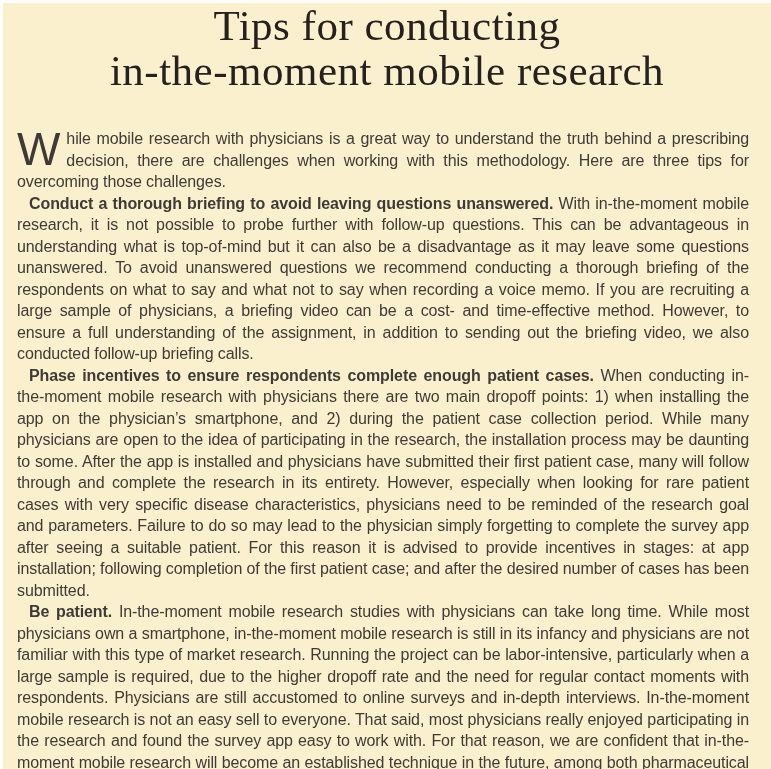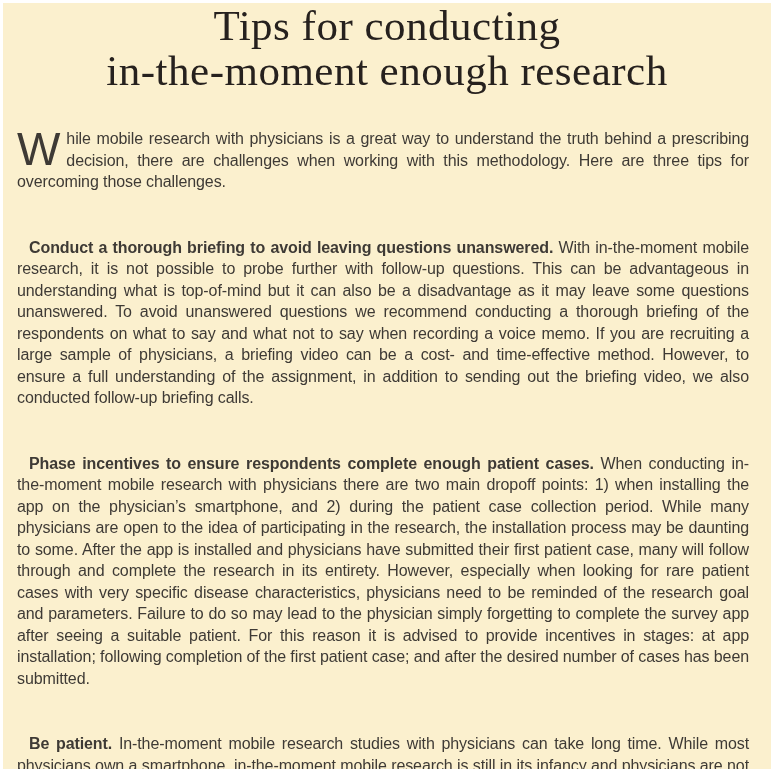--- a/index.html
+++ b/index.html
@@ -36,42 +36,41 @@
     letter-spacing: -0.1px;
     color: var(--body, #3E3A35);
     text-align: justify;
   }
   .content p {
     margin: 0;
     padding: 0;
   }
   p.section {
     text-indent: 12px;
-    margin-top: 44px;
   }
   .lead {
     font-weight: 700;
   }
   .dropcap {
     float: left;
     font-size: 46px;
     line-height: 37px;
     padding: 3px 6px 0 0;
     font-weight: 400;
     color: var(--body, #3E3A35);
   }
 </style>
 </head>
 <body>
 
 <div class="page">
 
   <div class="title-block">
     <div>Tips for conducting</div>
-    <div>in-the-moment enough research</div>
+    <div>in-the-moment mobile research</div>
   </div>
 
   <div class="content">
 
     <p class="intro"><span class="dropcap">W</span><span>hile mobile research with physicians is a great way to understand the truth behind a prescribing decision, there are challenges when working with this methodology. Here are three tips for overcoming those challenges.</span></p>
 
     <p class="section"><span class="lead">Conduct a thorough briefing to avoid leaving questions unanswered.</span> <span>With in-the-moment mobile research, it is not possible to probe further with follow-up questions. This can be advantageous in understanding what is top-of-mind but it can also be a disadvantage as it may leave some questions unanswered. To avoid unanswered questions we recommend conducting a thorough briefing of the respondents on what to say and what not to say when recording a voice memo. If you are recruiting a large sample of physicians, a briefing video can be a cost- and time-effective method. However, to ensure a full understanding of the assignment, in addition to sending out the briefing video, we also conducted follow-up briefing calls.</span></p>
 
     <p class="section"><span class="lead">Phase incentives to ensure respondents complete enough patient cases.</span> <span>When conducting in-the-moment mobile research with physicians there are two main dropoff points: 1) when installing the app on the physician’s smartphone, and 2) during the patient case collection period. While many physicians are open to the idea of participating in the research, the installation process may be daunting to some. After the app is installed and physicians have submitted their first patient case, many will follow through and complete the research in its entirety. However, especially when looking for rare patient cases with very specific disease characteristics, physicians need to be reminded of the research goal and parameters. Failure to do so may lead to the physician simply forgetting to complete the survey app after seeing a suitable patient. For this reason it is advised to provide incentives in stages: at app installation; following completion of the first patient case; and after the desired number of cases has been submitted.</span></p>
 

